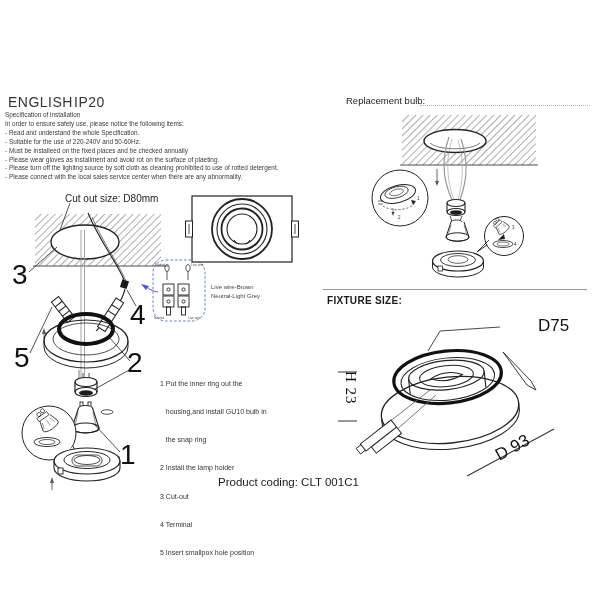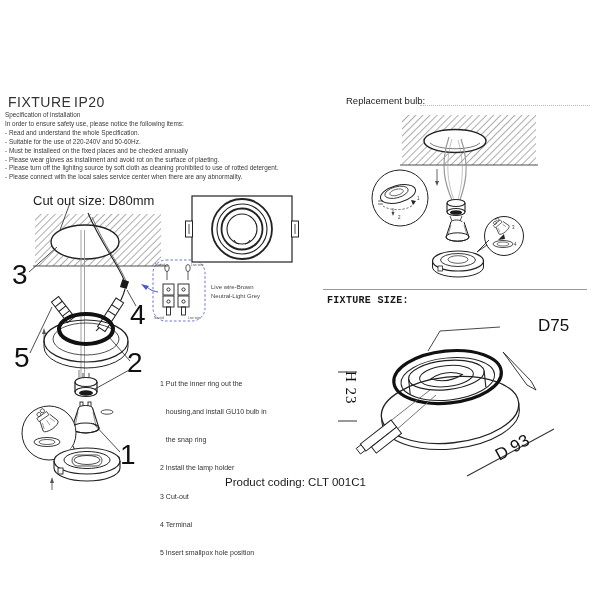--- a/index.html
+++ b/index.html
@@ -1,36 +1,36 @@
 <!DOCTYPE html>
 <html><head>
 <meta charset="utf-8">
 <style>
   html,body{margin:0;padding:0;}
   body{width:600px;height:600px;position:relative;background:#ffffff;overflow:hidden;
        font-family:"Liberation Sans",sans-serif;color:#222;}
   .abs{position:absolute;}
   .hdr{font-size:14px;color:#333;letter-spacing:0.5px;}
   .spec{font-size:6.4px;line-height:8.9px;color:#3a3a3a;width:330px;}
-  .cutlabel{font-size:13px;color:#222;}
+  .cutlabel{font-size:10px;color:#222;margin-left:32px;}
   .bignum{font-size:28px;line-height:1;color:#111;}
   .steps{font-size:7px;line-height:9.4px;color:#333;white-space:pre;}
   .wnote{font-size:6px;line-height:8.5px;color:#444;}
   .rtitle{font-size:9.5px;color:#222;}
-  .ftitle{font-size:10px;font-weight:700;color:#1a1a1a;letter-spacing:0.3px;font-family:Liberation Mono, monospace;}
+  .ftitle{font-size:10px;font-weight:700;color:#1a1a1a;letter-spacing:0.3px;}
   .dim{font-size:17px;color:#111;}
   .dimserif{font-family:"Liberation Serif",serif;font-size:15px;color:#111;letter-spacing:1px;}
   .coding{font-size:11.5px;color:#1a1a1a;}
   .dotline{border-bottom:1.2px dotted #b3b9cf;height:9px;}
   svg{overflow:visible;}
 </style>
 </head>
 <body>
 
-<div class="abs hdr" style="left:8px;top:94px;">FIXTURE</div>
+<div class="abs hdr" style="left:8px;top:94px;">ENGLISH</div>
 <div class="abs hdr" style="left:74px;top:94px;">IP20</div>
 
 <div class="abs spec" style="left:5px;top:111px;">
   <div>Specification of installation</div>
   <div>In order to ensure safety use, please notice the following items:</div>
   <div>- Read and understand the whole Specification.</div>
   <div>- Suitable for the use of 220-240V and 50-60Hz.</div>
   <div>- Must be installeed on the fixed places and be checked annually</div>
   <div>- Please wear gloves as installment and avoid rot on the surface of plaeting.</div>
   <div>- Please turn off the lighitng source by soft cloth as cleaning prohibited to use of rotted detergent.</div>
@@ -340,13 +340,13 @@
 
   <polygon points="503,352 531,381 536,390 527,385" stroke="#222" fill="#fff" stroke-width="0.9"></polygon>
 
   <line x1="467" y1="476" x2="554" y2="429" stroke="#333" stroke-width="1.1"></line>
 </svg>
 
 <div class="abs dim" style="left:496px;top:316px;margin-left:42px;">D75</div>
 <div class="abs dimserif" style="left:359px;top:371px;transform:rotate(90deg);transform-origin:0 0;">H 23</div>
 <div class="abs dim" style="left:492px;top:448px;transform:rotate(-29deg);transform-origin:0 0;">D 93</div>
 
-<div class="abs coding" style="left:225px;top:476px;text-align:right;">Product coding: CLT 001C1</div>
+<div class="abs coding" style="left:218px;top:476px;text-align:right;">Product coding: CLT 001C1</div>
 
 </body></html>

